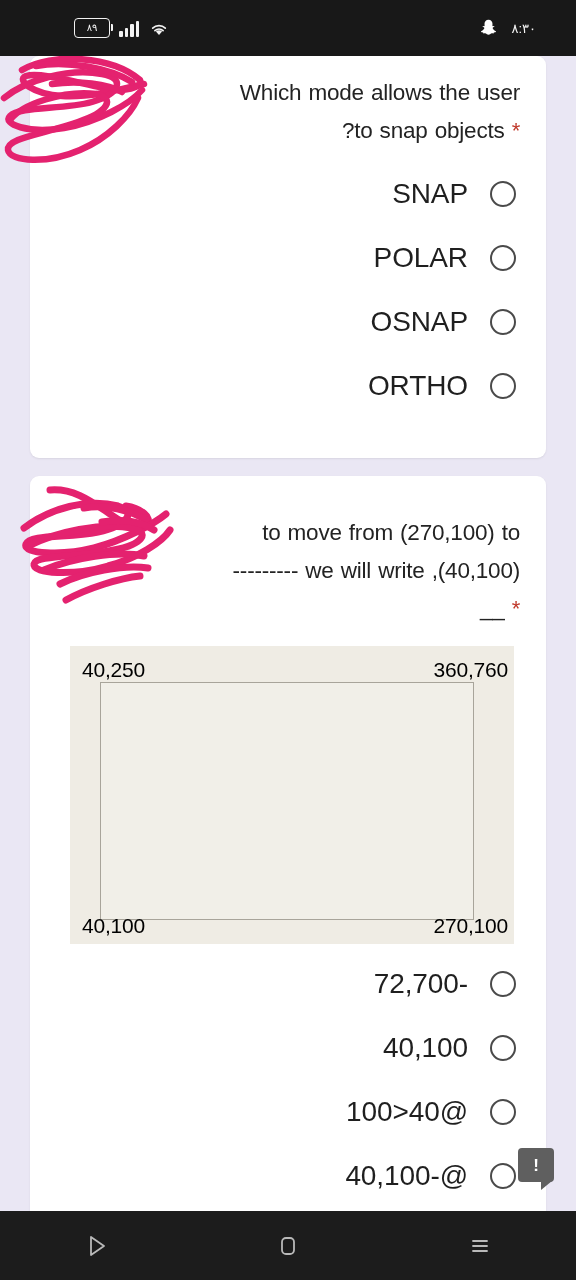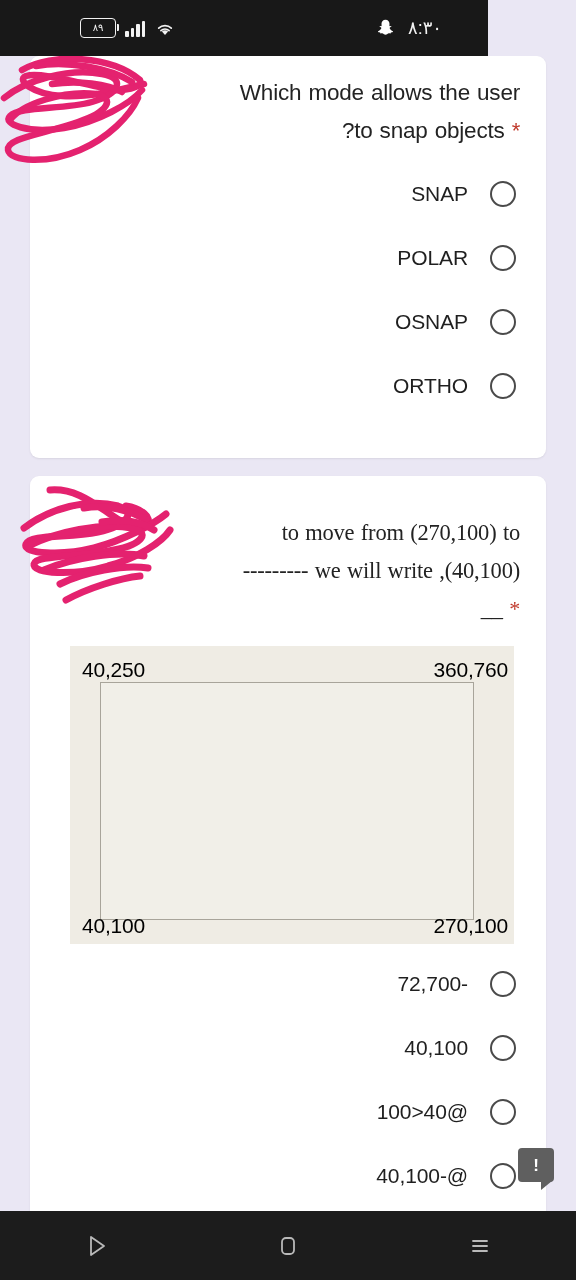--- a/index.html
+++ b/index.html
@@ -20,27 +20,27 @@
     width: 576px;
     height: 1280px;
     overflow: hidden;
     background: #eae7f4;
   }
 
   
   .status-bar {
     position: absolute;
     top: 0; left: 0;
-    width: 488px;
+    width: 576px;
     height: 56px;
     background: #181818;
     display: flex;
     align-items: center;
     justify-content: space-between;
-    padding: 0 18px;
+    padding: 0 12px;
     box-sizing: border-box;
     z-index: 40;
   }
   .status-left {
     display: flex;
     align-items: center;
     gap: 9px;
     margin-left: 62px;
   }
   .status-right {
@@ -88,21 +88,21 @@
     border-radius: 1px;
   }
   .signal i:nth-child(1) { height: 6px; }
   .signal i:nth-child(2) { height: 9px; }
   .signal i:nth-child(3) { height: 12.5px; }
   .signal i:nth-child(4) { height: 16px; }
   .wifi { width: 22px; height: 17px; display:block; }
   .snap-icon { width: 19px; height: 20px; display:block; }
   .clock {
     color: #f3f3f3;
-    font-size: 18px;
+    font-size: 13px;
     letter-spacing: 0.5px;
   }
 
   
   .form-area {
     position: absolute;
     top: 56px;
     left: 0;
     width: 576px;
     height: 1155px;
@@ -151,21 +151,21 @@
   }
   .radio {
     width: 26px;
     height: 26px;
     border: 2.3px solid #4a4a4a;
     border-radius: 50%;
     flex: 0 0 auto;
     box-sizing: border-box;
   }
   .option-label {
-    font-size: 21px;
+    font-size: 28px;
     color: #1f1f1f;
     margin-right: 22px;
     white-space: nowrap;
     letter-spacing: -0.1px;
     text-align: center;
   }
 
   
   .diagram {
     position: relative;
@@ -312,21 +312,21 @@
           <span class="option-label">OSNAP</span>
         </div>
         <div class="option-row">
           <span class="radio"></span>
           <span class="option-label">ORTHO</span>
         </div>
       </div>
     </div>
 
     <div class="card" id="card-q2">
-      <div class="question-text" style="padding-top:38px;font-family:Liberation Serif, serif;">
+      <div class="question-text" style="padding-top:38px;">
         <span>to move from (270,100) to</span><br>
         <span>(40,100), we will write ---------</span><br>
         <span class="req-star">*</span>
         <span>__</span>
       </div>
 
       <div class="diagram">
         <div class="rect"></div>
         <span class="coord tl">40,250</span>
         <span class="coord tr">360,760</span>

